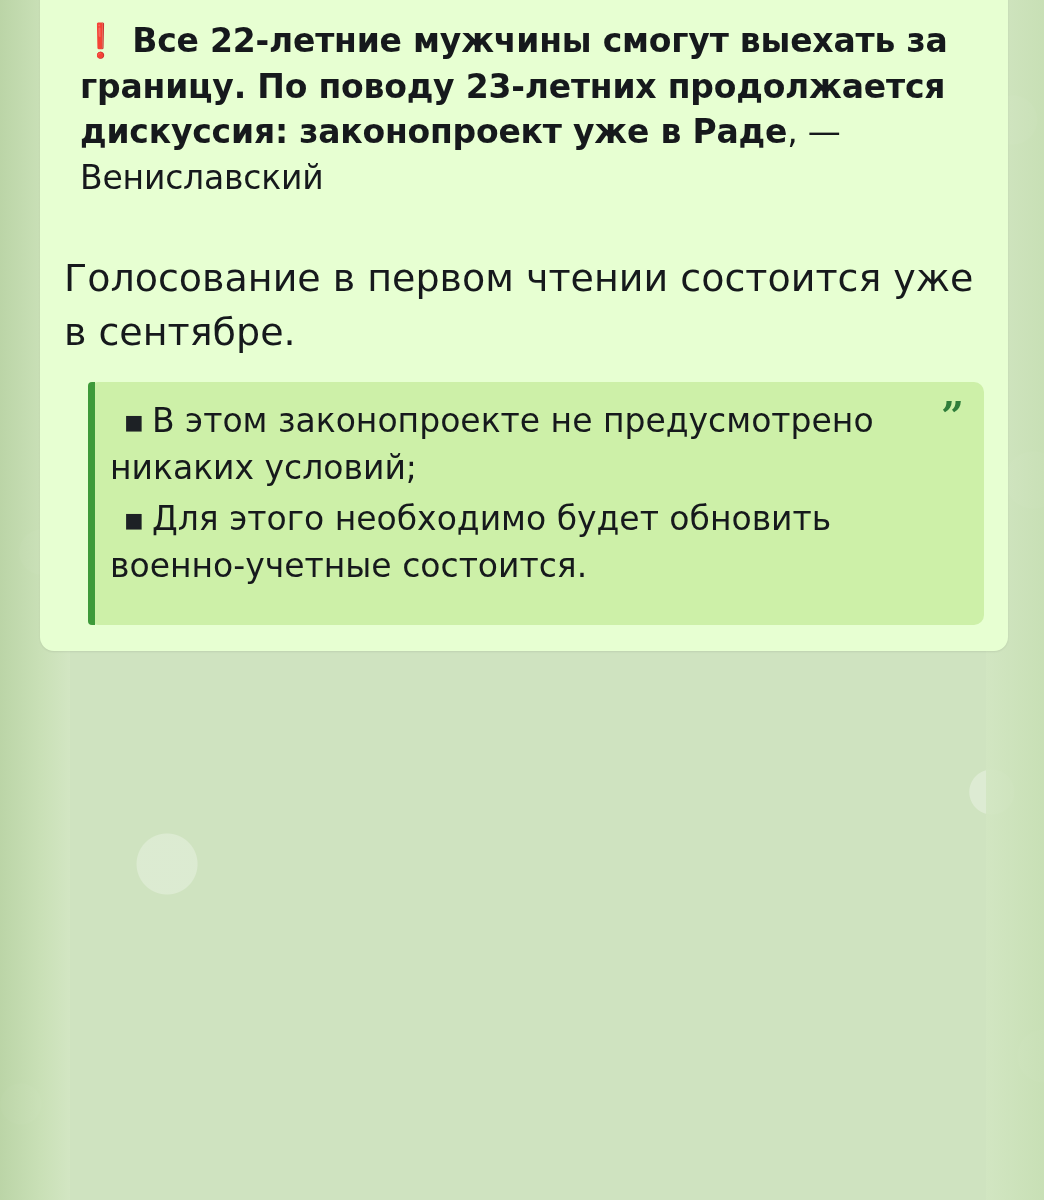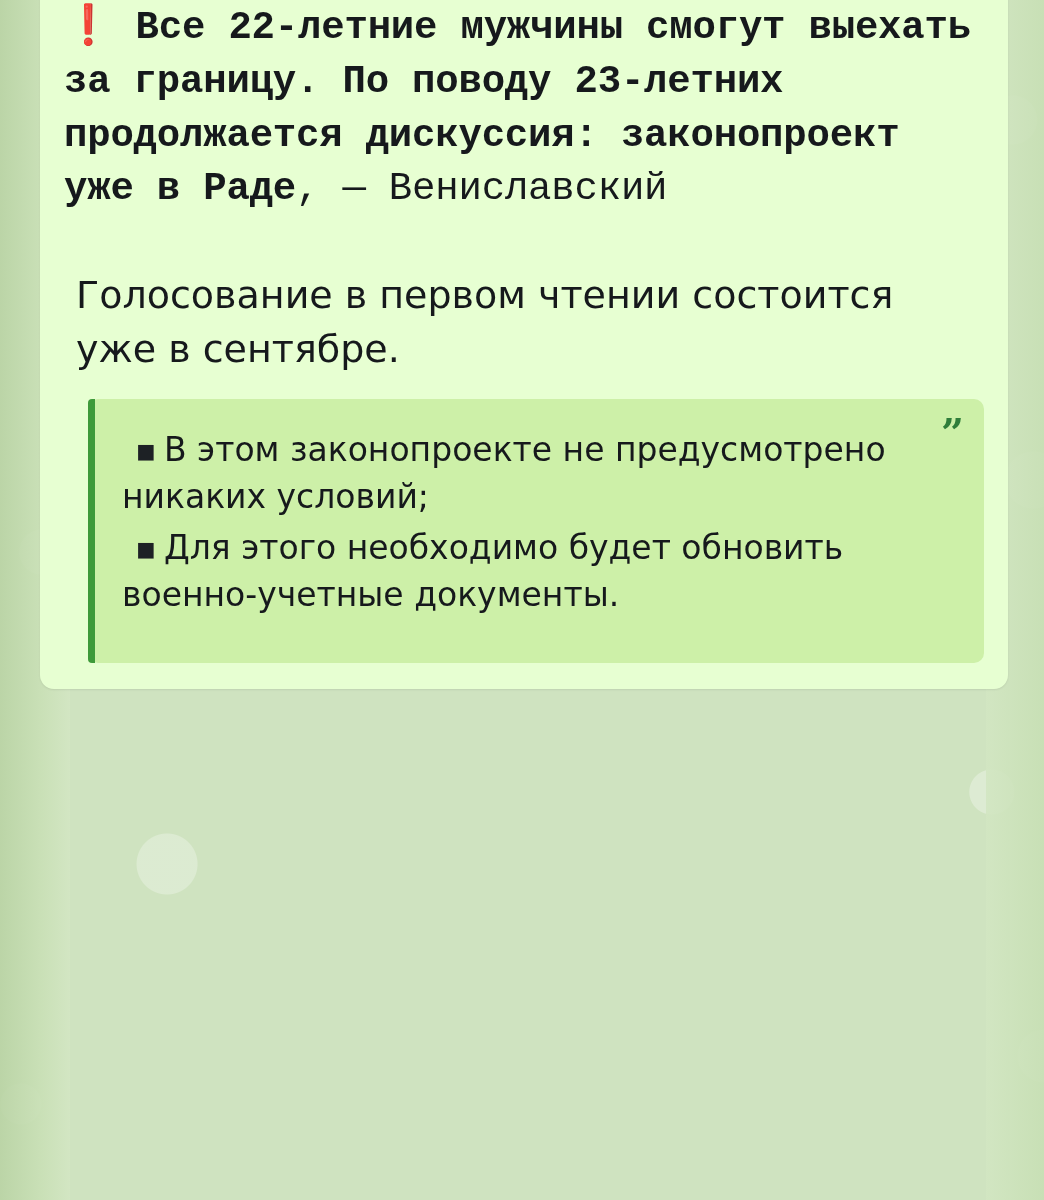--- a/index.html
+++ b/index.html
@@ -58,40 +58,39 @@
     top: -16px;
     width: 968px;
     background: #e7ffd2;
     border-radius: 14px;
     padding: 18px 24px 26px 24px;
     box-sizing: border-box;
     box-shadow: 0 1px 2px rgba(0,0,0,0.08);
   }
 
   .msg-title {
-    font-size: 39px;
+    font-size: 33px;
     font-weight: bold;
     line-height: 1.38;
     color: #16191c;
-    margin: 0;
+    margin: 16px;
     letter-spacing: -0.2px;
-    font-family: Liberation Mono, monospace;
   }
   .msg-title .emoji {
     font-weight: normal;
   }
   .msg-title .thin {
     font-weight: normal;
   }
 
   .msg-sub {
     font-size: 38px;
     line-height: 1.42;
     color: #16191c;
-    margin: 52px 0 0 12px;
+    margin: 52px 0 0 0;
   }
 
   
   .quote {
     position: relative;
     margin-top: 22px;
     margin-left: 24px;
     background: #cdf0a8;
     border-radius: 10px;
     padding: 16px 22px 22px 22px;
@@ -110,21 +109,21 @@
     right: 20px;
     top: 14px;
     font-size: 40px;
     line-height: 1;
     color: #2f7d3a;
     font-family: "DejaVu Serif", "Liberation Serif", serif;
     font-weight: bold;
   }
   .quote-list {
     list-style: none;
-    margin: 12px;
+    margin: 0;
     padding: 0;
   }
   .quote-list li {
     font-size: 33px;
     line-height: 1.42;
     color: #16191c;
     margin: 0 0 4px 0;
     text-indent: 0;
   }
   .quote-list li .marker {
@@ -159,19 +158,19 @@
 
   <p class="msg-sub">Голосование в первом чтении состоится уже в сентябре.</p>
 
   <div class="quote">
     <span class="quote-mark">”</span>
     <ul class="quote-list">
       <li>
         <span class="marker">◼</span><span>В этом законопроекте не предусмотрено никаких условий;</span>
       </li>
       <li>
-        <span class="marker">◼</span><span>Для этого необходимо будет обновить военно-учетные документы.</span>
+        <span class="marker">◼</span><span>Для этого необходимо будет обновить военно-учетные состоится.</span>
       </li>
     </ul>
     <div class="spacer-bottom"></div>
   </div>
 
 </div>
 
 </body></html>

